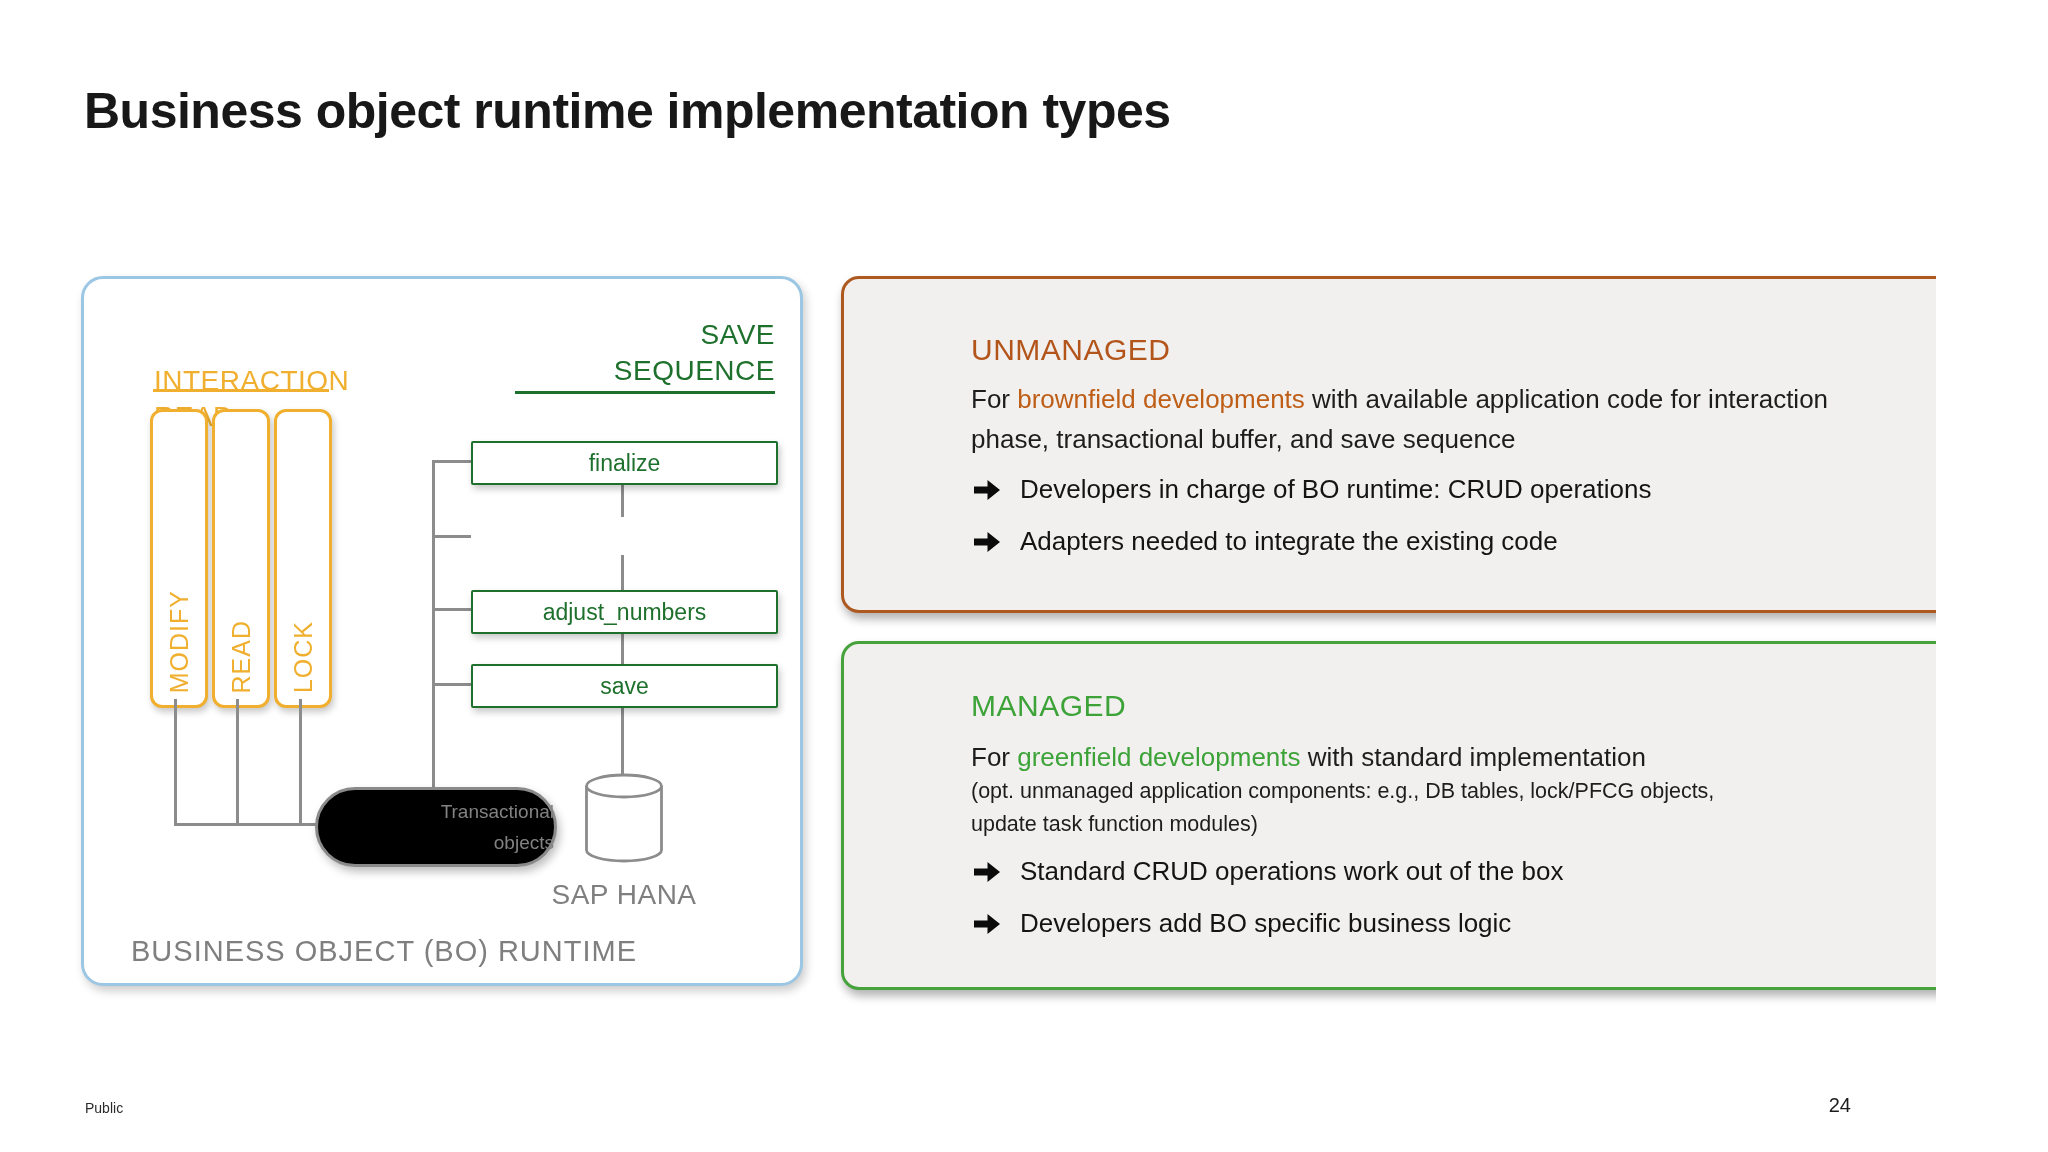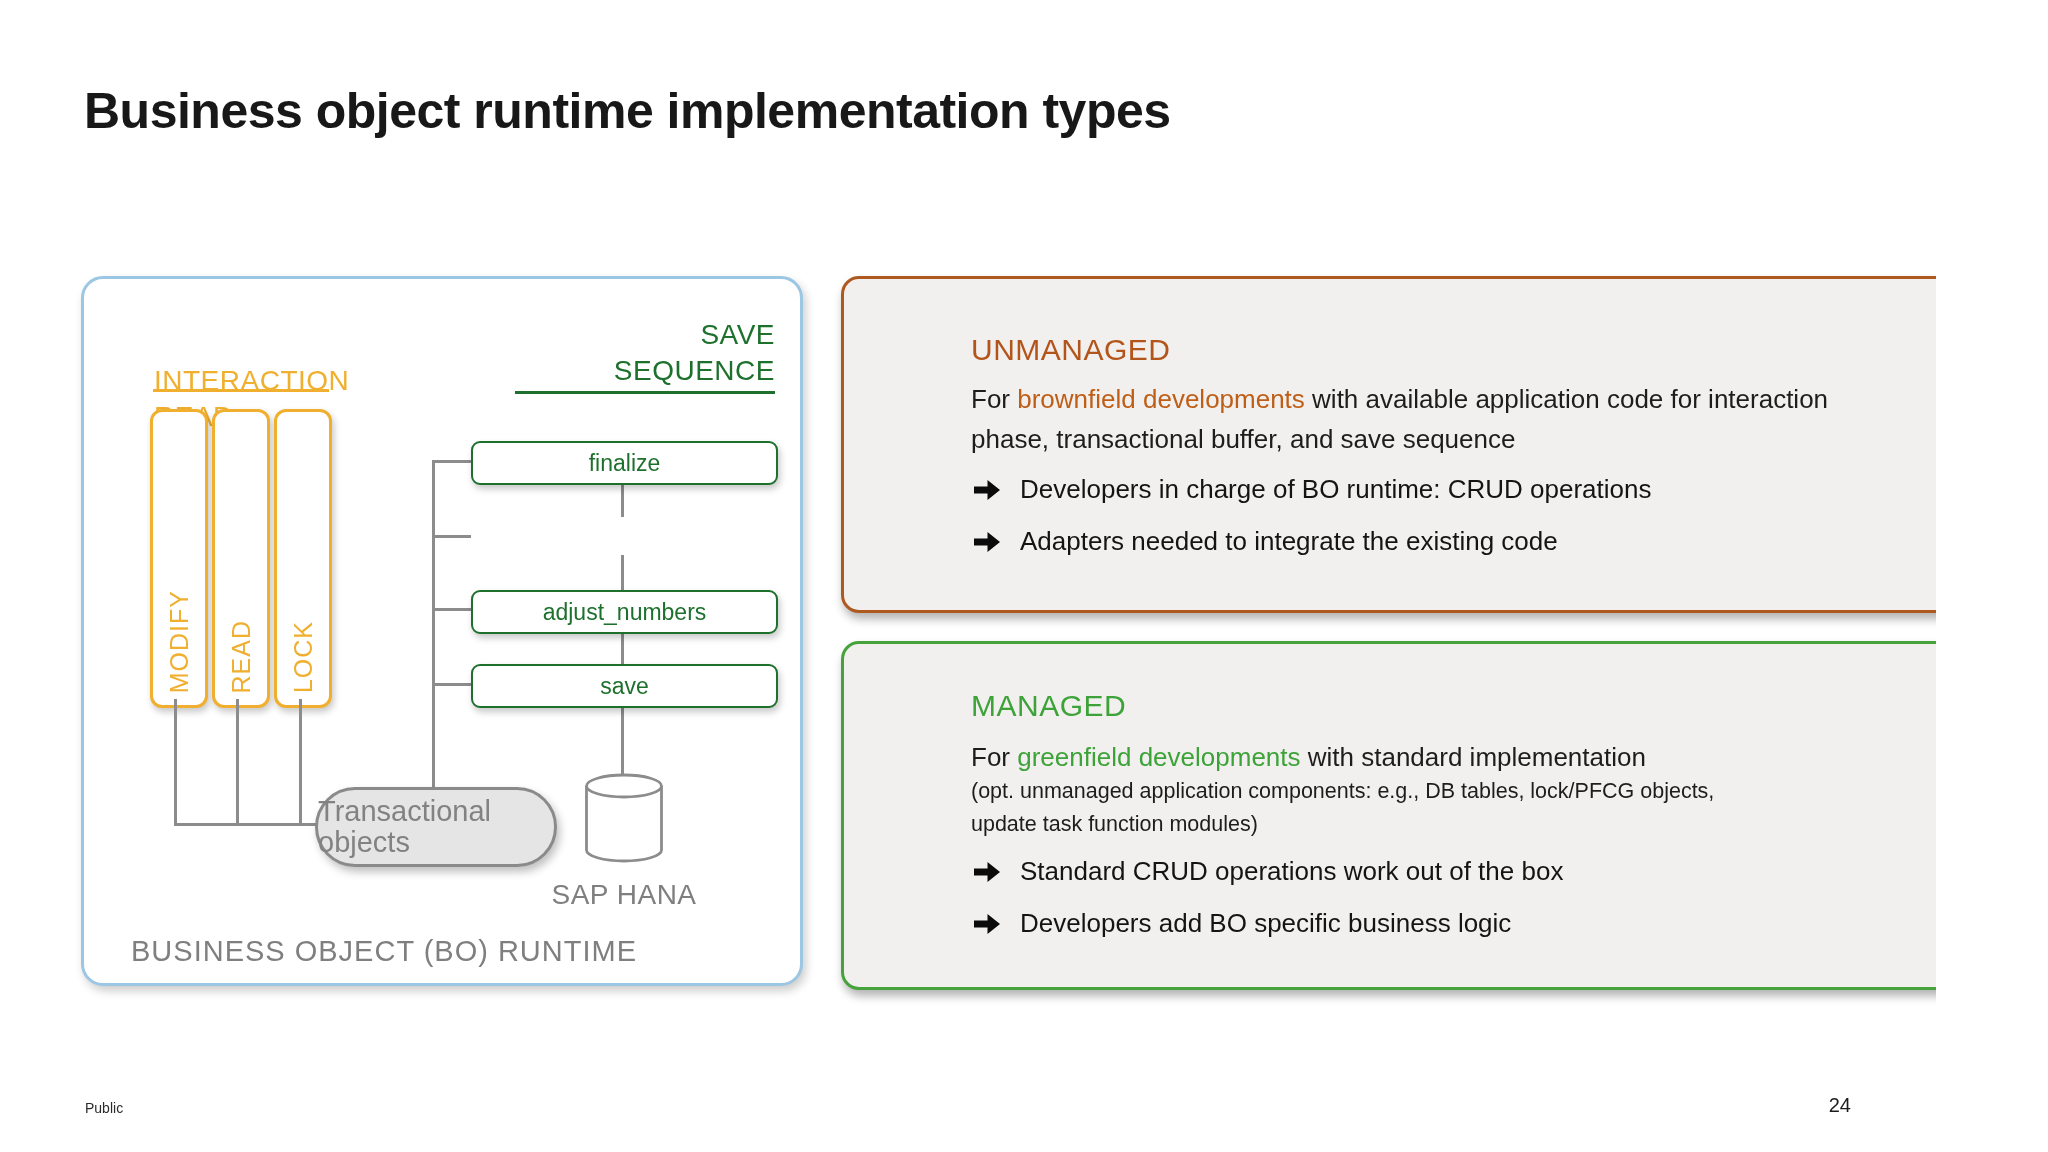--- a/index.html
+++ b/index.html
@@ -21,30 +21,30 @@
   .seq-underline{position:absolute;left:431px;top:112px;width:260px;height:3px;background:#1E702D;}
 
   .vbar{position:absolute;top:130px;width:52px;height:293px;background:#fff;border:3px solid #F0AF2E;
         border-radius:12px;box-shadow:2px 4px 7px rgba(0,0,0,0.22);
         display:flex;align-items:flex-end;justify-content:center;}
   .vbar .vtext{writing-mode:vertical-rl;transform:rotate(180deg);font-size:25px;color:#F0AF2E;
                letter-spacing:1px;margin-bottom:12px;}
   .vbar1{left:66px;} .vbar2{left:128px;} .vbar3{left:190px;}
 
   .step{position:absolute;left:387px;width:303px;height:40px;background:#fff;border:2.5px solid #1E702D;
-        border-radius:9px;box-shadow:2px 4px 7px rgba(0,0,0,0.22);
+        border-radius:2px;box-shadow:2px 4px 7px rgba(0,0,0,0.22);
         display:flex;align-items:center;justify-content:center;font-size:23px;color:#1E702D;}
   .step1{top:162px;} .step2{top:237px;} .step3{top:311px;} .step4{top:385px;}
 
   .conn{position:absolute;background:#8C8C8C;}
 
-  .pill{position:absolute;left:231px;top:508px;width:236px;height:74px;background:#e5e5e5;
+  .pill{position:absolute;left:231px;top:508px;width:236px;height:74px;background:#000000;
         border:3px solid #8A8A8A;border-radius:42px;box-shadow:3px 5px 8px rgba(0,0,0,0.25);
-        display:flex;flex-direction:column;align-items:flex-start;justify-content:center;
-        font-size:29px;line-height:31px;color:#828282;}
+        display:flex;flex-direction:column;align-items:flex-end;justify-content:center;
+        font-size:19px;line-height:31px;color:#828282;}
   .cyl{position:absolute;left:499px;top:494px;}
   .hana{position:absolute;left:460px;top:600px;width:160px;text-align:center;
         font-size:28px;color:#7F7F7F;letter-spacing:0.5px;}
   .bo-label{position:absolute;left:47px;top:656px;font-size:29px;color:#7F7F7F;letter-spacing:1px;}
 
   
   .info-box{position:absolute;left:841px;width:1122px;background:#F1F0EF;border-radius:18px;
             box-shadow:2px 6px 10px rgba(0,0,0,0.30);}
   .unmanaged{top:276px;height:331px;border:3px solid #AE591F;}
   .managed{top:641px;height:343px;border:3px solid #46A33C;}

